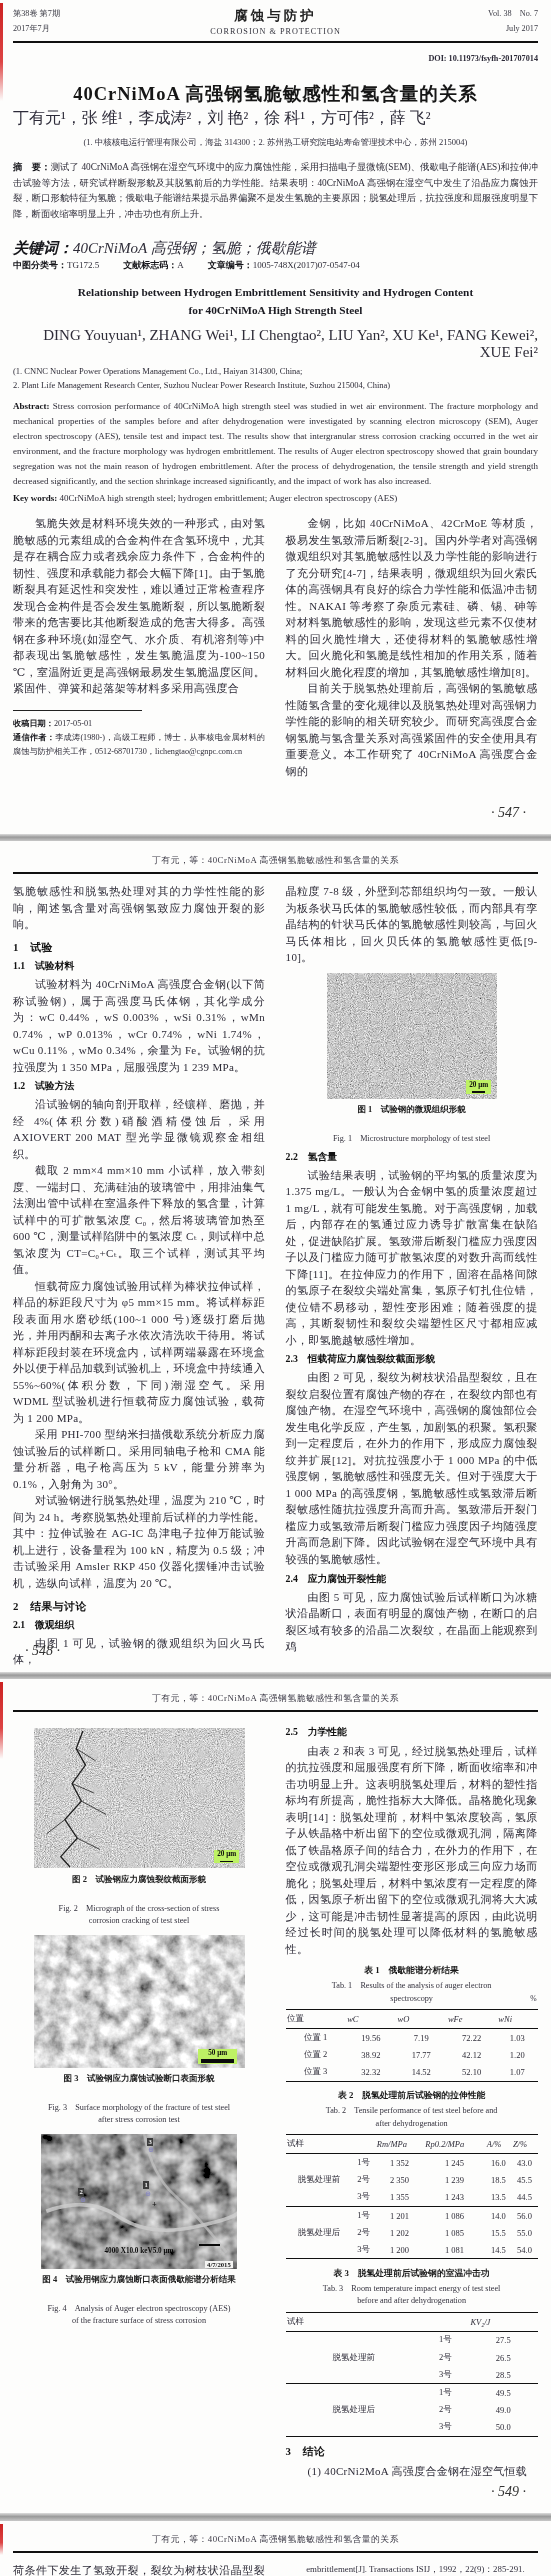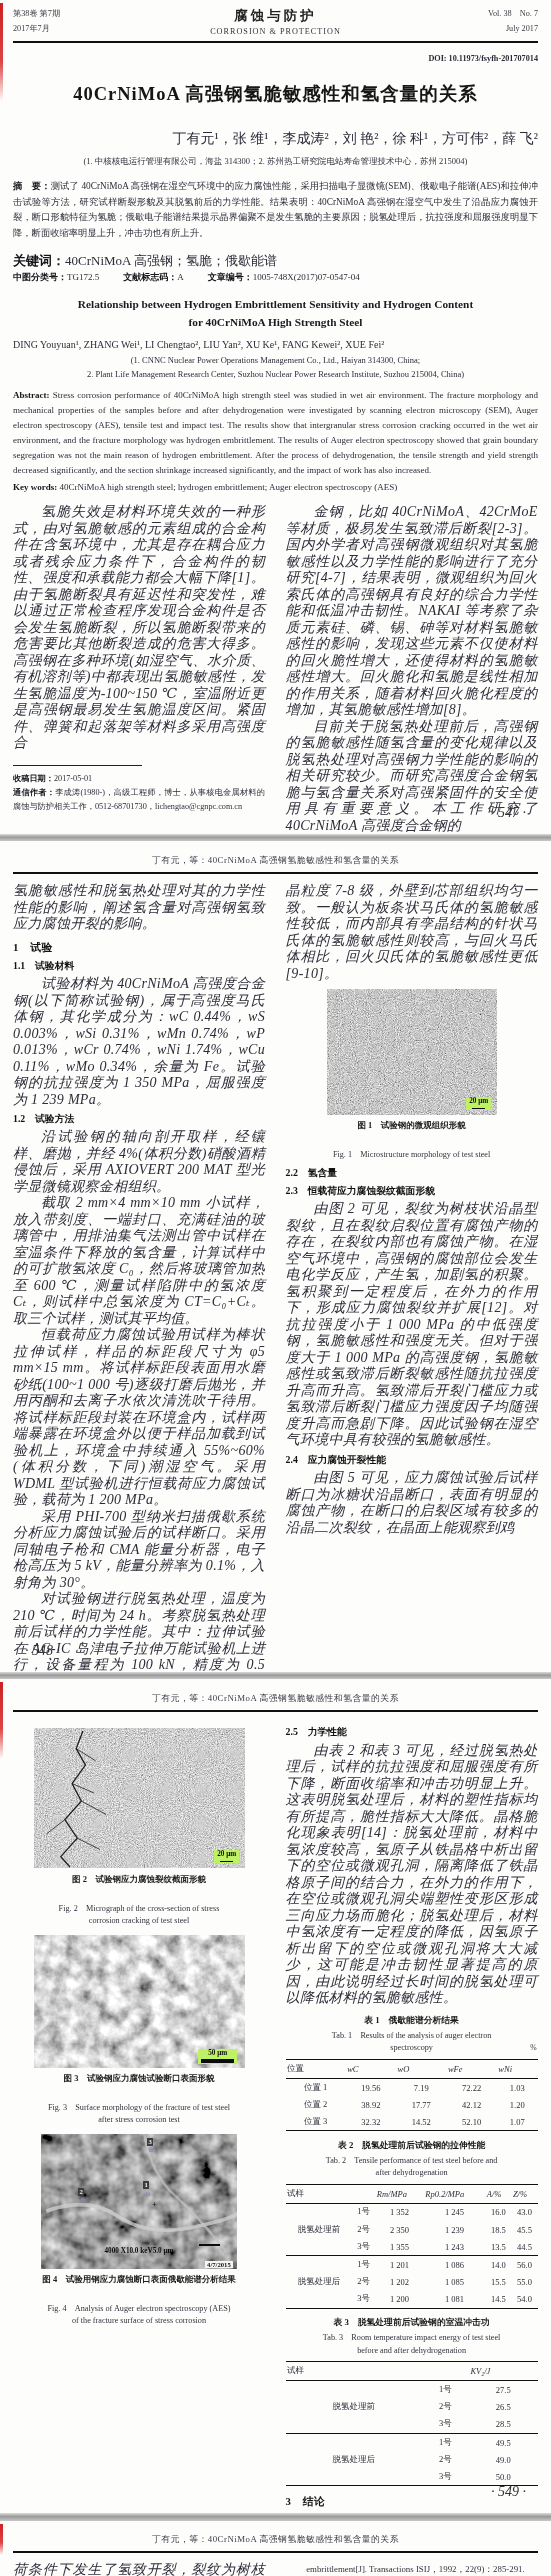--- a/index.html
+++ b/index.html
@@ -10,35 +10,35 @@
   
   .masthead{display:flex;justify-content:space-between;align-items:flex-start;padding-top:7.2px;}
   .mast-side{font-size:8.2px;line-height:1.8;color:#3a3a44;width:93px;}
   .mast-side.right{text-align:right;}
   .mast-center{text-align:center;}
   .mast-cn{font-size:13.4px;font-weight:bold;letter-spacing:3.1px;color:#222;}
   .mast-en{font-size:8.2px;letter-spacing:1px;margin-top:2.1px;color:#33333d;}
   .rule-thick{border:none;border-top:2.1px solid #101010;margin:4.1px 0 0 0;}
   .doi{ text-align:right;font-weight:bold;font-size:8.2px;margin-top:11.3px;color:#2c2a38;}
   .title-cn{text-align:center;font-size:18.5px;font-weight:bold;letter-spacing:1px;margin:17.5px 0 0 0;color:#161616;}
-  .authors-cn{text-align:right;font-size:14px;margin-top:24px;color:#2c2a38;}
+  .authors-cn{text-align:left;font-size:16px;margin-top:2px;color:#2c2a38;}
   .affil-cn{text-align:center;font-size:8.5px;margin-top:8.2px;color:#33313f;}
   .abs-block{margin-top:11.3px;font-size:9.3px;line-height:15.5px;text-align:justify;}
   .lbl{font-weight:bold;color:#15151a;}
-  .kw-line{margin-top:12px;font-size:13px;line-height:15.5px;}
+  .kw-line{margin-top:19px;font-size:15px;line-height:15.5px;font-style:italic;}
   .clc-line{margin-top:2.1px;font-size:9px;display:flex;gap:24px;}
   .title-en{text-align:center;font-size:11.3px;font-weight:bold;line-height:17.5px;margin-top:12.4px;color:#1b1b22;}
-  .authors-en{text-align:left;font-size:10px;margin-top:8.2px;}
-  .affil-en{text-align:center;font-size:8.5px;line-height:13.4px;margin-top:4.1px;}
+  .authors-en{text-align:right;font-size:15px;margin-top:8.2px;}
+  .affil-en{text-align:left;font-size:8.5px;line-height:13.4px;margin-top:4.1px;}
   .abs-en{margin-top:7.2px;font-size:9px;line-height:15px;text-align:justify;}
   .kw-en{font-size:9px;line-height:14.4px;margin-top:2.1px;text-align:justify;}
   
   .cols{display:flex;gap:20.6px;margin-top:9.3px;}
   .col{width:252px;flex:0 0 252px;text-align:justify;}
-  .bp{margin:0;font-size:14px;line-height:16.5px;text-indent:2em;letter-spacing:0.3px;font-style:italic;}
+  .bp{margin:0;font-size:11px;line-height:16.5px;text-indent:2em;letter-spacing:0.3px;}
   .bp.noindent{text-indent:0;}
   .h-sec{font-size:10.8px;font-weight:bold;margin:8.2px 0 4.1px 0;color:#121212;letter-spacing:0.5px;}
   .h-sub{font-size:9.8px;font-weight:bold;margin:5.2px 0 3.1px 0;color:#121212;}
   .footnote{margin-top:13.4px;}
   .fn-rule{width:129px;border:none;border-top:1px solid #222;margin:0 0 6.2px 0;}
   .fn-line{font-size:8.2px;line-height:14px;text-indent:0;margin:0;}
   .pageno{position:absolute;bottom:13.4px;font-size:14px;color:#333;font-style:italic;}
   .pageno.r{right:25px;} .pageno.l{left:25px;}
   .running-head{padding-top:13.4px;text-align:center;font-size:8.8px;color:#3c3a46;letter-spacing:0.5px;}
   .running-rule{border:none;border-top:2.1px solid #101010;margin:5.2px 0 0 0;}
@@ -180,20 +180,21 @@
           </svg>
           <div class="scale-chip" style="right:5.2px;bottom:5.2px">
             <span>20 μm</span>
             <div class="scale-bar" style="width:13.4px"></div>
           </div>
         </div>
         <div class="figcap-cn">图 1　试验钢的微观组织形貌</div>
         <div class="figcap-en">Fig. 1　Microstructure morphology of test steel</div>
       </div>
       <div class="h-sub">2.2　氢含量</div>
+      <p class="bp">试验结果表明，试验钢的平均氢的质量浓度为 1.375 mg/L。一般认为合金钢中氢的质量浓度超过 1 mg/L，就有可能发生氢脆。对于高强度钢，加载后，内部存在的氢通过应力诱导扩散富集在缺陷处，促进缺陷扩展。氢致滞后断裂门槛应力强度因子以及门槛应力随可扩散氢浓度的对数升高而线性下降[11]。在拉伸应力的作用下，固溶在晶格间隙的氢原子在裂纹尖端处富集，氢原子钉扎住位错，使位错不易移动，塑性变形困难；随着强度的提高，其断裂韧性和裂纹尖端塑性区尺寸都相应减小，即氢脆越敏感性增加。</p>
       <div class="h-sub">2.3　恒载荷应力腐蚀裂纹截面形貌</div>
       <p class="bp">由图 2 可见，裂纹为树枝状沿晶型裂纹，且在裂纹启裂位置有腐蚀产物的存在，在裂纹内部也有腐蚀产物。在湿空气环境中，高强钢的腐蚀部位会发生电化学反应，产生氢，加剧氢的积聚。氢积聚到一定程度后，在外力的作用下，形成应力腐蚀裂纹并扩展[12]。对抗拉强度小于 1 000 MPa 的中低强度钢，氢脆敏感性和强度无关。但对于强度大于 1 000 MPa 的高强度钢，氢脆敏感性或氢致滞后断裂敏感性随抗拉强度升高而升高。氢致滞后开裂门槛应力或氢致滞后断裂门槛应力强度因子均随强度升高而急剧下降。因此试验钢在湿空气环境中具有较强的氢脆敏感性。</p>
       <div class="h-sub">2.4　应力腐蚀开裂性能</div>
       <p class="bp">由图 5 可见，应力腐蚀试验后试样断口为冰糖状沿晶断口，表面有明显的腐蚀产物，在断口的启裂区域有较多的沿晶二次裂纹，在晶面上能观察到鸡</p>
     </div>
   </div>
   <div class="pageno l">· 548 ·</div>
 </div>
 <div class="page-divider"></div>
 

